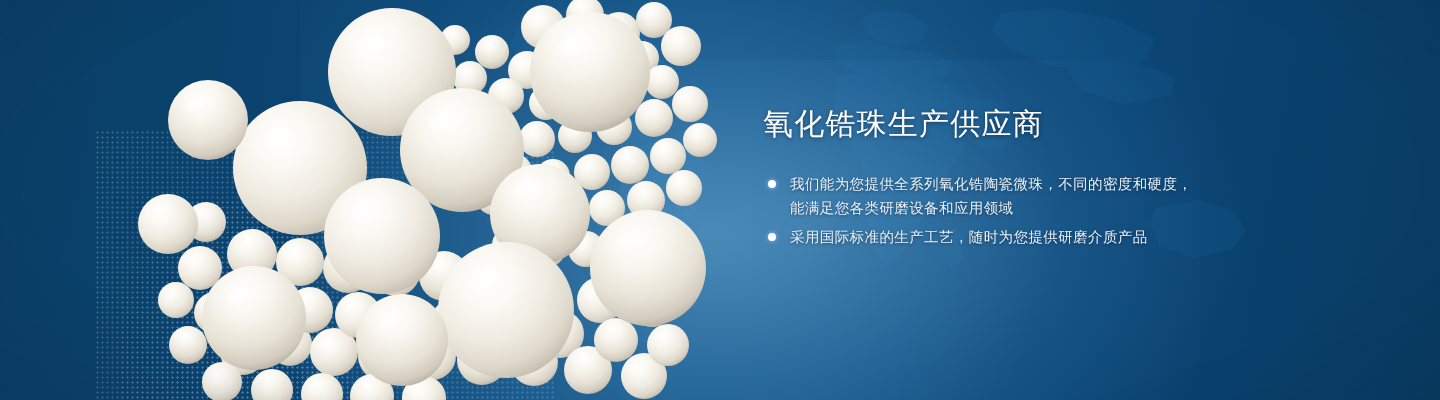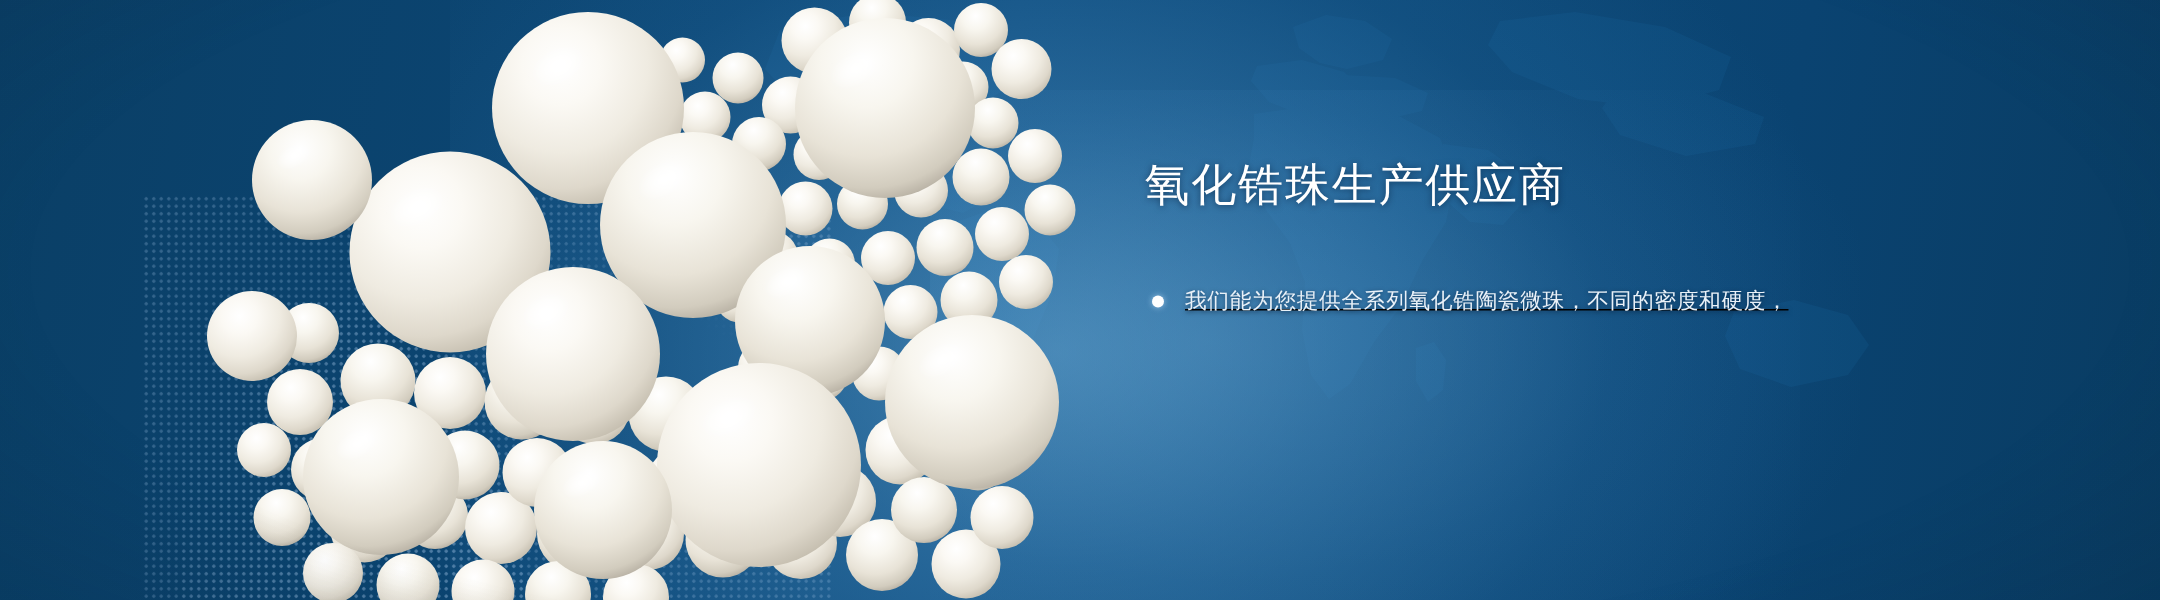--- a/index.html
+++ b/index.html
@@ -134,23 +134,22 @@
     line-height: 1.22;
     font-weight: 400;
     color: #ffffff;
     letter-spacing: 1.2px;
     text-shadow: 0 1px 4px rgba(0,20,45,0.55);
     white-space: nowrap;
   }
 
   .bullets {
     list-style: none;
-    margin: 46px 0 0 0;
+    margin: 29px 0 0 0;
     padding: 0;
-    text-decoration: underline;
   }
   .bullet {
     position: relative;
     padding-left: 27px;
     margin-bottom: 5px;
     font-size: 14.5px;
     line-height: 24px;
     color: #e9f1f8;
     letter-spacing: .4px;
     text-shadow: 0 1px 3px rgba(0,18,40,0.5);
@@ -365,20 +364,25 @@
 
   <div class="copy">
 
     <h1 class="headline">氧化锆珠生产供应商</h1>
 
     <ul class="bullets">
 
       <li class="bullet">
         <span class="bullet-dot"></span>
         <span class="bullet-line">我们能为您提供全系列氧化锆陶瓷微珠，不同的密度和硬度，</span>
+        <span class="bullet-line">能满足您各类研磨设备和应用领域</span>
       </li>
 
 
+      <li class="bullet">
+        <span class="bullet-dot"></span>
+        <span class="bullet-line">采用国际标准的生产工艺，随时为您提供研磨介质产品</span>
+      </li>
 
     </ul>
   </div>
 
 </div>
 
 </body></html>

